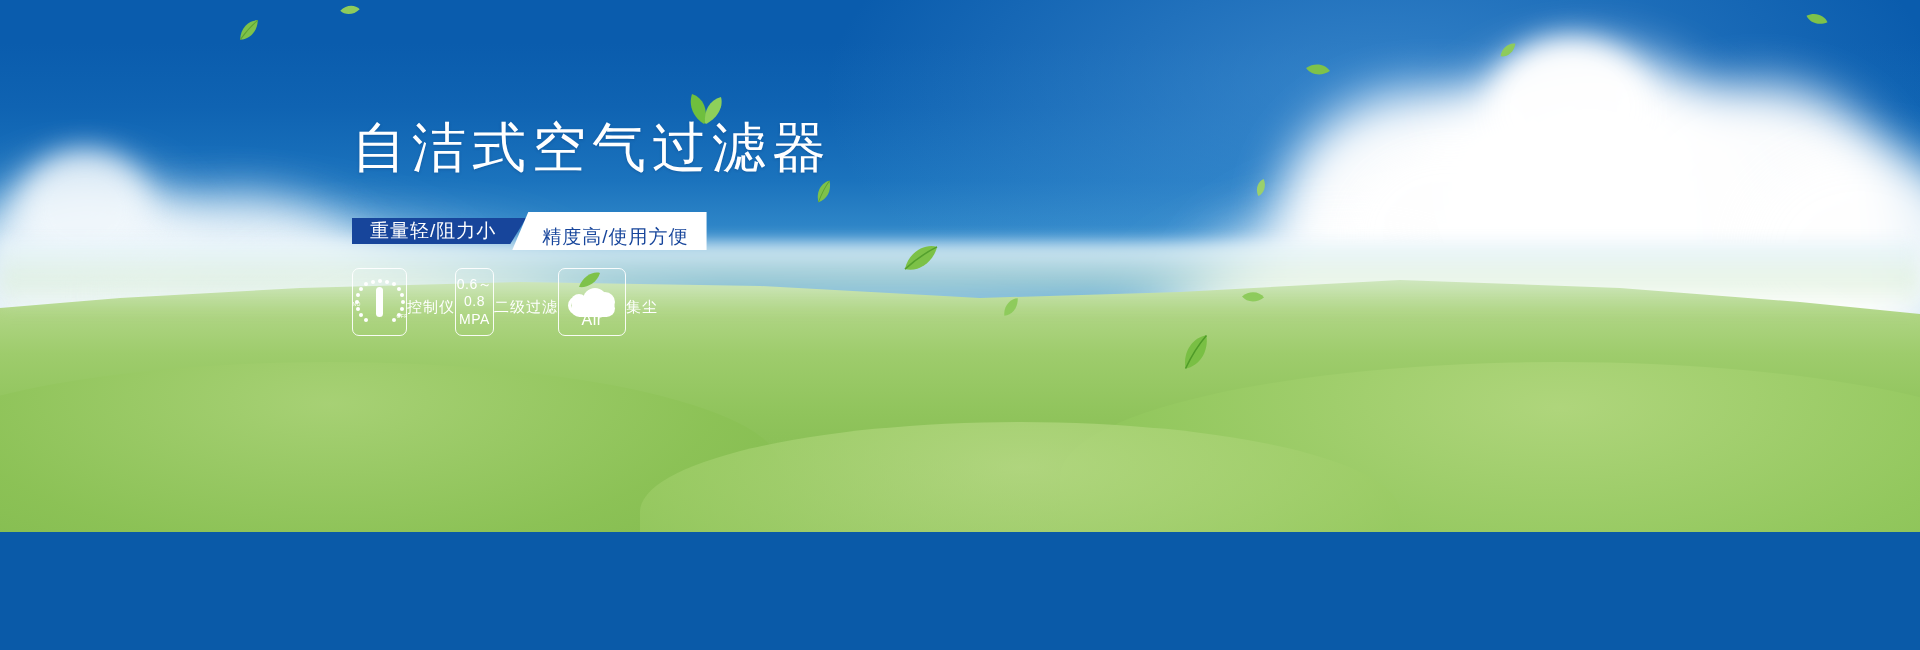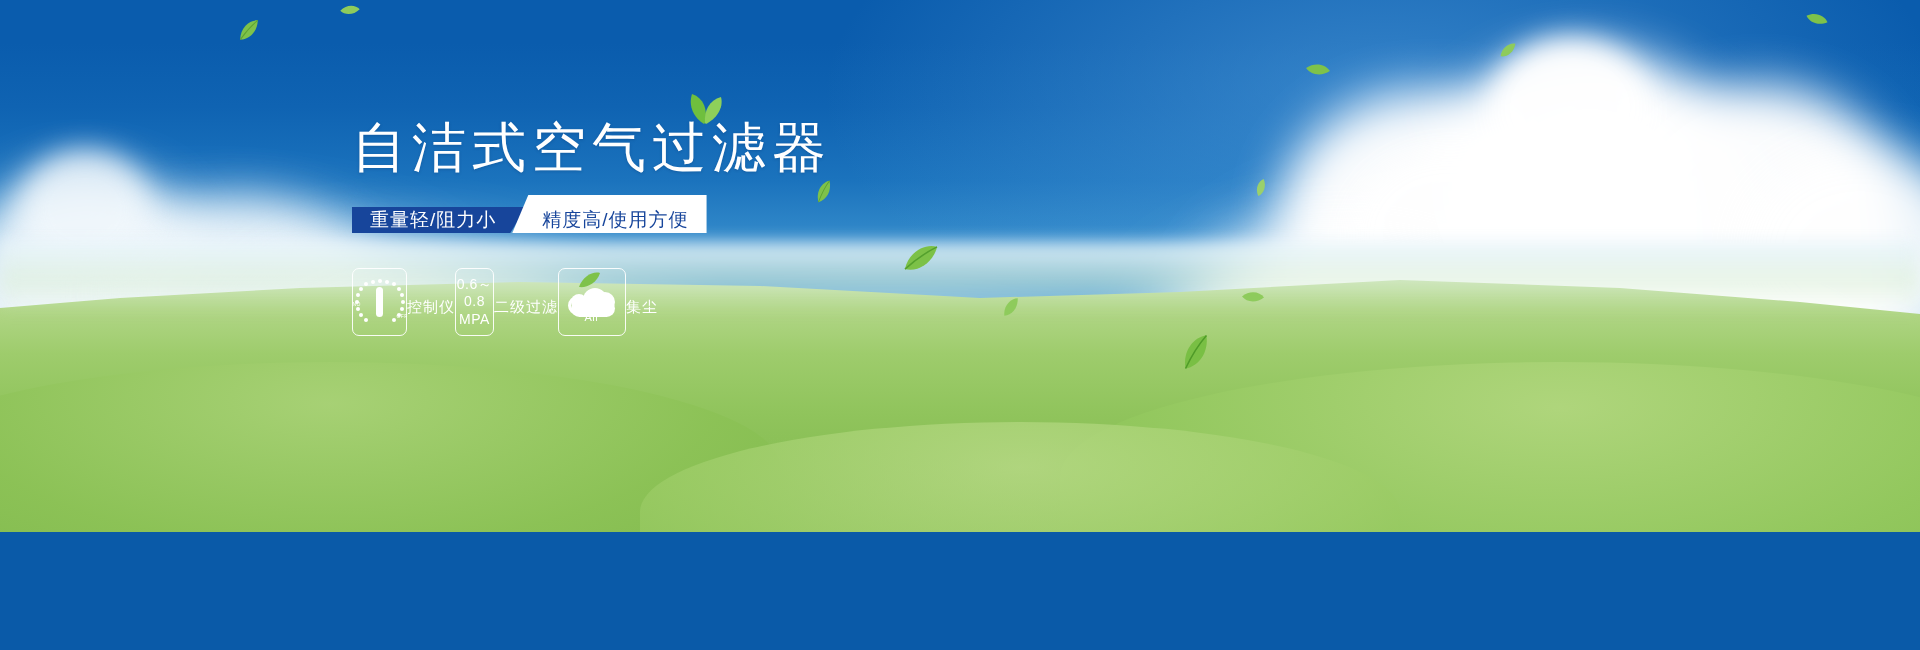--- a/index.html
+++ b/index.html
@@ -82,21 +82,21 @@
     letter-spacing:6px;
     color:#ffffff;
     font-weight:400;
     line-height:1.1;
     text-shadow:0 1px 3px rgba(0,40,90,.25);
     white-space:nowrap;
   }
   .title-leaf{position:absolute;left:330px;top:-26px;}
 
   
-  .taglines{position:absolute;left:352px;top:193px;display:flex;align-items:flex-end;height:40px;}
+  .taglines{position:absolute;left:352px;top:211px;display:flex;align-items:center;height:40px;}
   .tag{
     display:flex;align-items:center;justify-content:center;
     font-size:19px;letter-spacing:1px;white-space:nowrap;
   }
   .tag-dark{
     background:#17459b;color:#ffffff;
     padding:0 20px 0 18px;
     clip-path:polygon(0 0, 100% 0, calc(100% - 16px) 100%, 0 100%);
     padding-right:30px;
   }
@@ -143,21 +143,21 @@
   .aircloud{position:relative;width:54px;height:44px;}
   .ac{position:absolute;background:#fff;border-radius:50%;}
   .ac-base{left:6px;top:20px;width:44px;height:17px;border-radius:9px;}
   .ac-b1{left:18px;top:8px;width:24px;height:24px;}
   .ac-b2{left:30px;top:12px;width:20px;height:20px;}
   .ac-b3{left:6px;top:14px;width:16px;height:16px;}
   .ac-ring{
     position:absolute;left:3px;top:16px;width:13px;height:13px;
     border:3px solid #fff;border-radius:50%;background:transparent;
   }
-  .ac-label{position:absolute;left:0;right:0;top:31px;text-align:center;font-size:11px;color:#fff;letter-spacing:.5px;}
+  .ac-label{position:absolute;left:0;right:0;top:31px;text-align:center;font-size:16px;color:#fff;letter-spacing:.5px;}
   .ac-leaf{position:absolute;left:14px;top:-8px;}
 </style>
 </head>
 <body>
 
 <div class="banner">
 
   <div class="sky"></div>
 
   <div class="cloudlayer">

